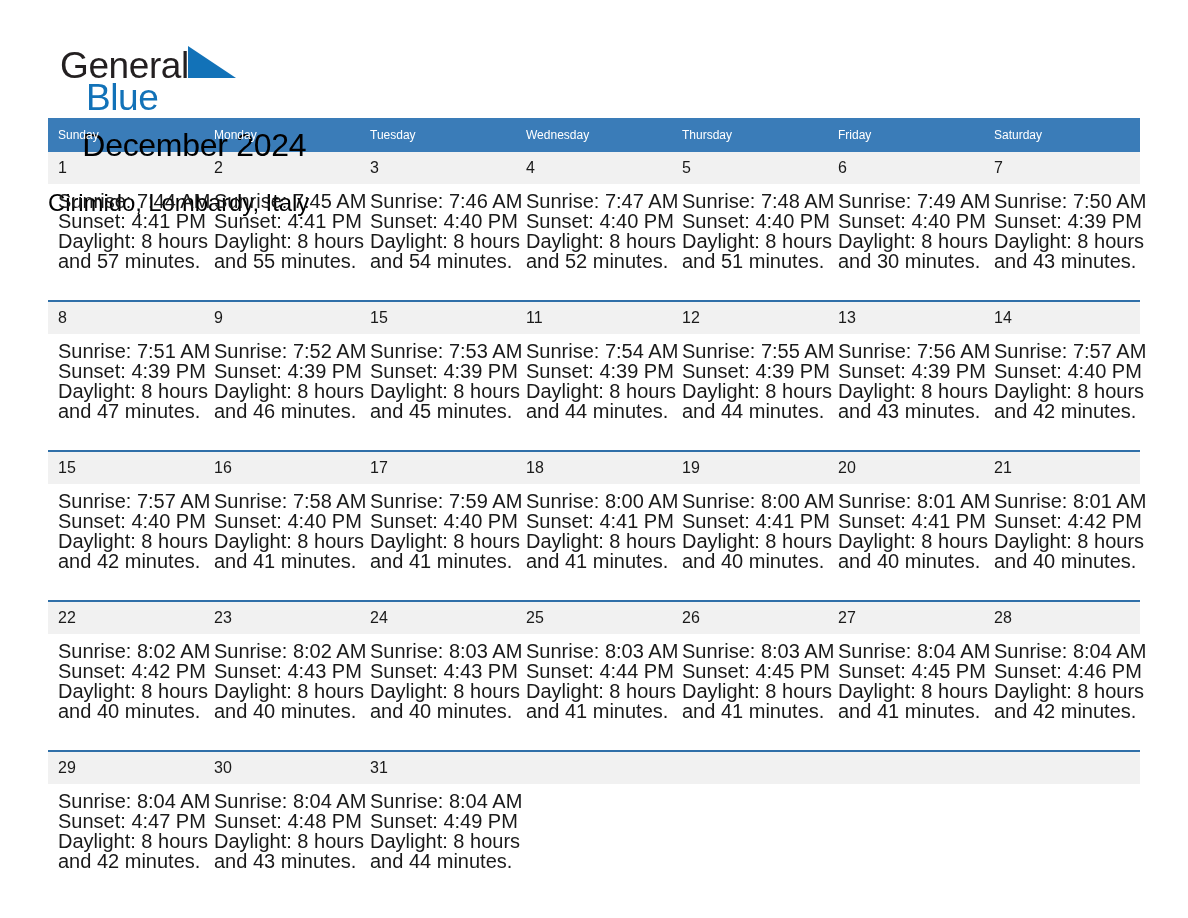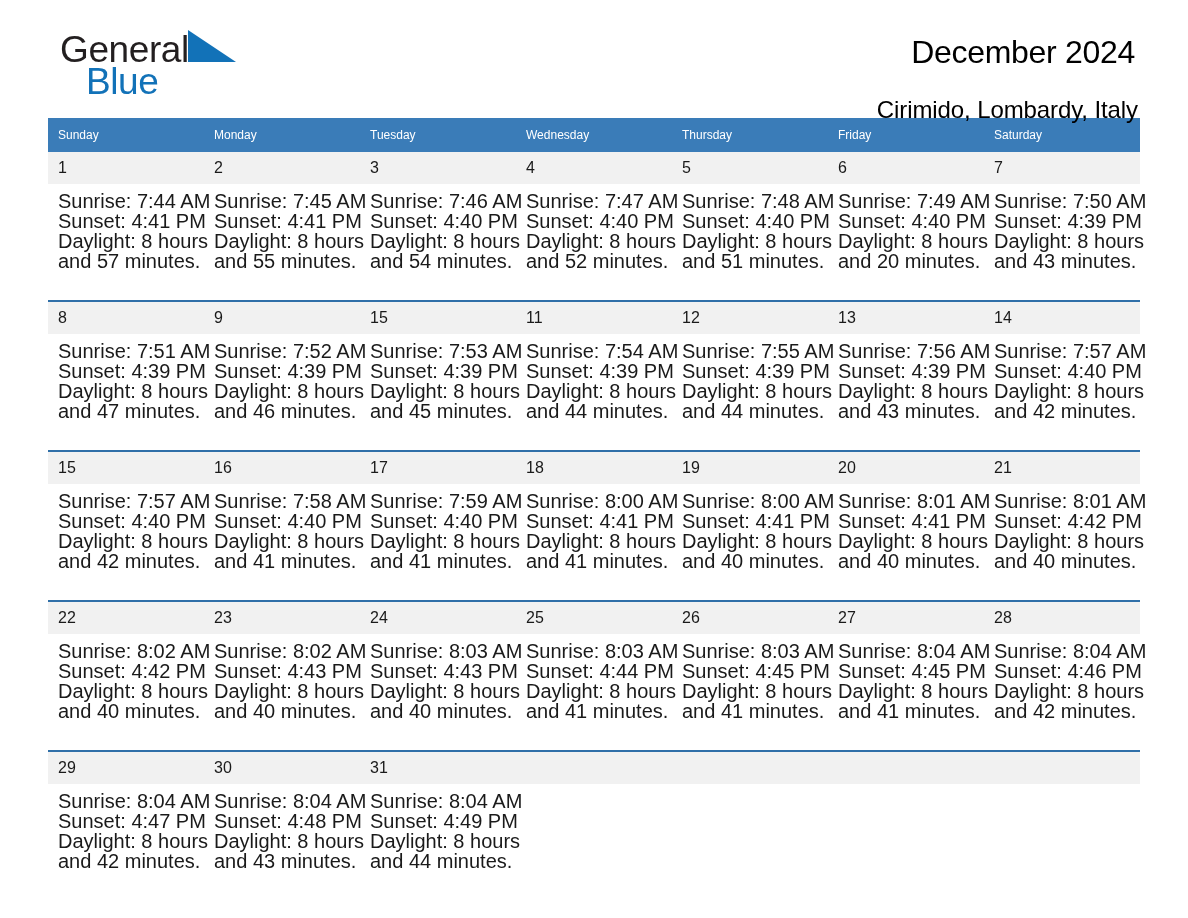--- a/index.html
+++ b/index.html
@@ -19,25 +19,26 @@
     position: relative;
     width: 1188px;
     height: 918px;
     box-sizing: border-box;
     padding: 0 48px;
   }
 
   
   .header {
     display: flex;
-    align-items: center;
+    align-items: flex-start;
     justify-content: space-between;
     padding-top: 44px;
     height: 104px;
     box-sizing: border-box;
+    flex-direction: column;
   }
   .brand {
     position: relative;
     width: 300px;
     height: 92px;
     padding-left: 12px;
     box-sizing: border-box;
   }
   .brand-general {
     font-size: 37px;
@@ -236,21 +237,21 @@
               </div>
             </div>
           </td>
           <td>
             <div class="daycell">
               <div class="daynum">6</div>
               <div class="details">
                 <div>Sunrise: 7:49 AM</div>
                 <div>Sunset: 4:40 PM</div>
                 <div>Daylight: 8 hours</div>
-                <div>and 20 minutes.</div>
+                <div>and 30 minutes.</div>
               </div>
             </div>
           </td>
           <td>
             <div class="daycell">
               <div class="daynum">7</div>
               <div class="details">
                 <div>Sunrise: 7:50 AM</div>
                 <div>Sunset: 4:39 PM</div>
                 <div>Daylight: 8 hours</div>

